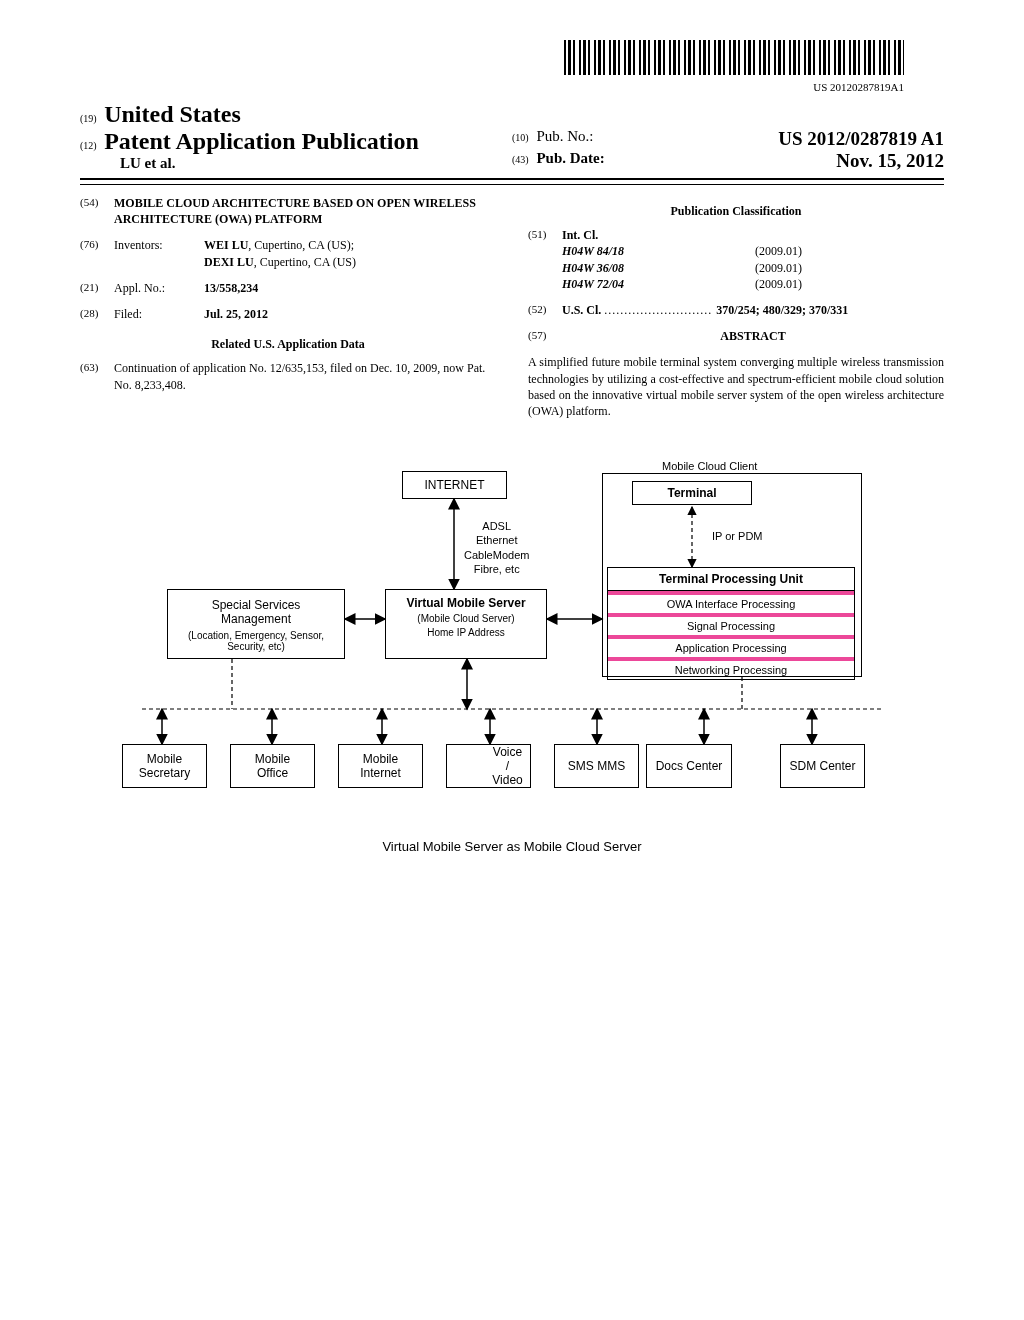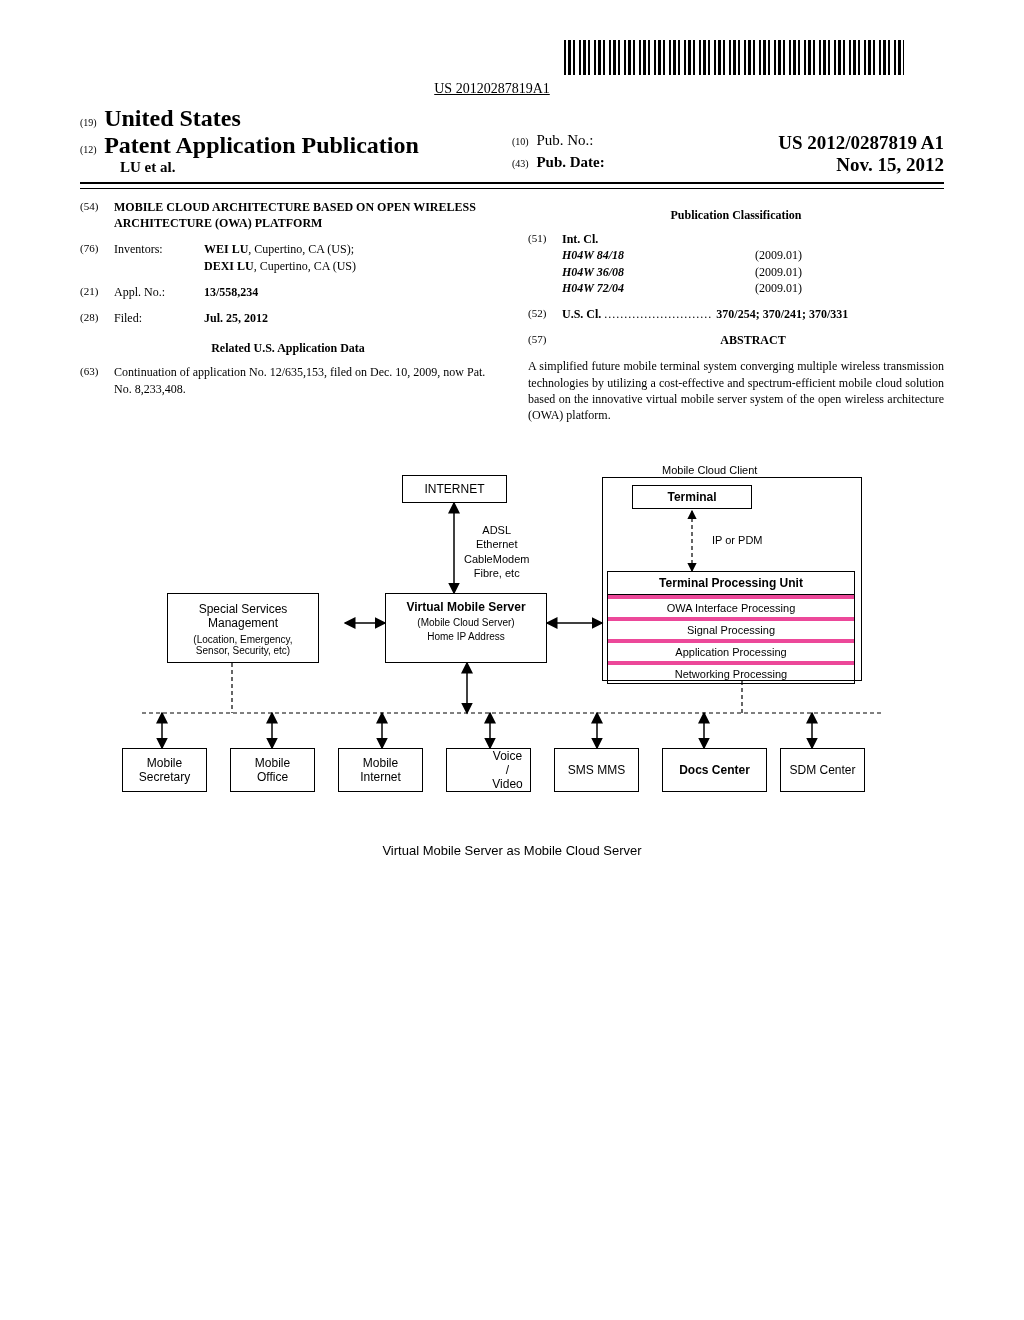--- a/index.html
+++ b/index.html
@@ -27,24 +27,22 @@
         to right,
         #000 0, #000 2px,
         #fff 2px, #fff 4px,
         #000 4px, #000 7px,
         #fff 7px, #fff 9px,
         #000 9px, #000 11px,
         #fff 11px, #fff 15px
       );
     }
     .barcode-text {
-      font-size: 14px;
-      text-align: center;
+      font-size: 11px;
       margin-top: 2px;
-      text-decoration: underline;
     }
     .header-row {
       display: flex;
       justify-content: space-between;
       align-items: flex-end;
       margin-top: 8px;
     }
     .header-left { flex: 1; }
     .header-right { flex: 1; }
     .country { font-size: 24px; font-weight: bold; }
@@ -234,21 +232,21 @@
               <span>(2009.01)</span>
             </div>
         </div>
       </div>
 
       <div class="bib-entry">
         <div class="bib-code">(52)</div>
         <div class="bib-body">
           <span class="bold">U.S. Cl.</span>
           <span class="uscl-dots"> ........................... </span>
-          <span class="bold">370/254; 370/241; 370/331</span>
+          <span class="bold">370/254; 480/329; 370/331</span>
         </div>
       </div>
 
       <div class="bib-entry" style="margin-top:10px">
         <div class="bib-code">(57)</div>
         <div class="bib-body">
           <div class="section-heading" style="margin:0">ABSTRACT</div>
         </div>
       </div>
       <div class="abstract-text">A simplified future mobile terminal system converging multiple wireless transmission technologies by utilizing a cost-effective and spectrum-efficient mobile cloud solution based on the innovative virtual mobile server system of the open wireless architecture (OWA) platform.</div>
@@ -310,21 +308,21 @@
     <div class="box-plain" style="left:610px; top:70px;">IP  or  PDM</div>
 
     <div class="stack-container" style="left:505px; top:108px; width:248px;">
       <div class="stack-header">Terminal Processing Unit</div>
       <div class="stack-label">OWA Interface Processing</div>
       <div class="stack-label">Signal Processing</div>
       <div class="stack-label">Application Processing</div>
       <div class="stack-label">Networking Processing</div>
     </div>
 
-    <div class="box" style="left:65px; top:130px; width:152px; height:70px; display:block; padding:8px;">
+    <div class="box" style="left:65px; top:130px; width:178px; height:70px; display:block; padding:8px;">
       <div>Special Services Management</div>
       <div style="font-size:10px; margin-top:4px;">(Location, Emergency, Sensor, Security, etc)</div>
     </div>
 
     <div class="box" style="left:283px; top:130px; width:162px; height:70px; display:block; padding:6px;">
       <div class="bold">Virtual Mobile Server</div>
       <div style="font-size:10px; margin-top:3px;">(Mobile Cloud Server)</div>
       <div style="font-size:10px; margin-top:3px;">Home IP Address</div>
     </div>
 
@@ -336,21 +334,21 @@
       </div>
     <div class="box" style="left:236px; top:285px; width:85px; height:44px;">
         <span>Mobile Internet</span>
       </div>
     <div class="box" style="left:344px; top:285px; width:85px; height:44px;padding-left:46px;">
         <span>Voice / Video</span>
       </div>
     <div class="box" style="left:452px; top:285px; width:85px; height:44px;">
         <span>SMS MMS</span>
       </div>
-    <div class="box" style="left:560px; top:285px; width:105px; height:44px;font-weight:bold;">
+    <div class="box" style="left:544px; top:285px; width:86px; height:44px;">
         <span>Docs Center</span>
       </div>
     <div class="box" style="left:632px; top:285px; width:85px; height:44px;margin-left:46px;">
         <span>SDM Center</span>
       </div>
 
     <div class="caption" style="position:absolute; top:360px; width:100%;">Virtual Mobile Server as Mobile Cloud Server</div>
   </div>
 
 </div>

